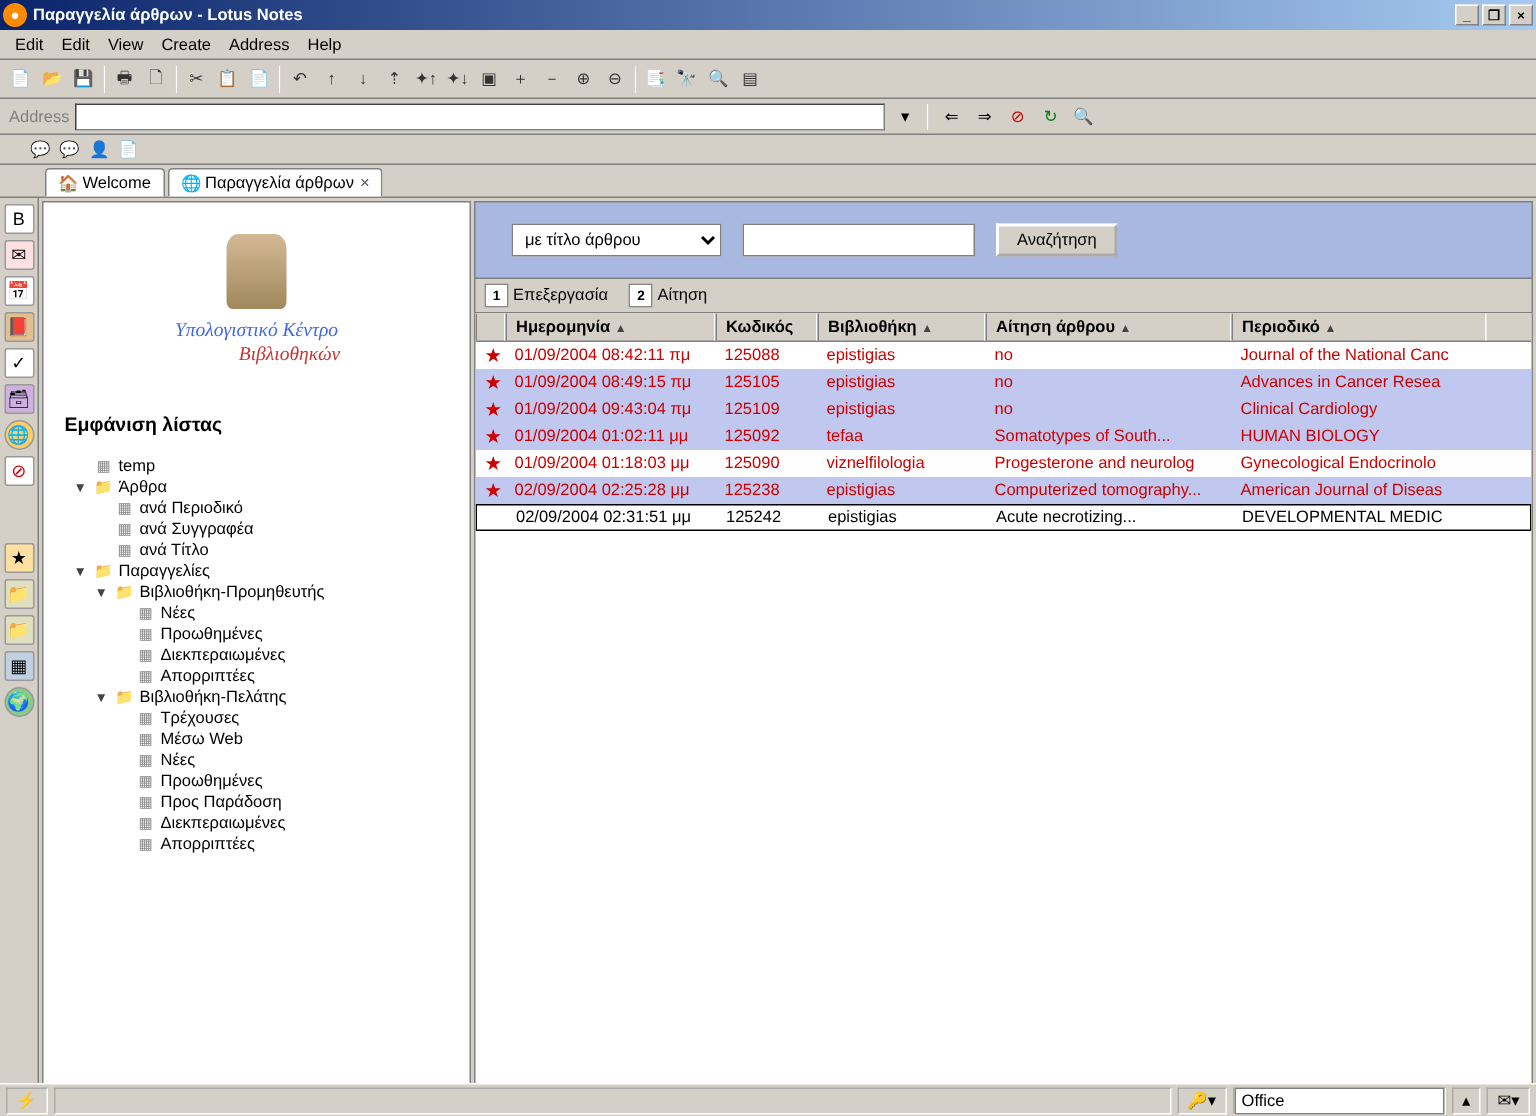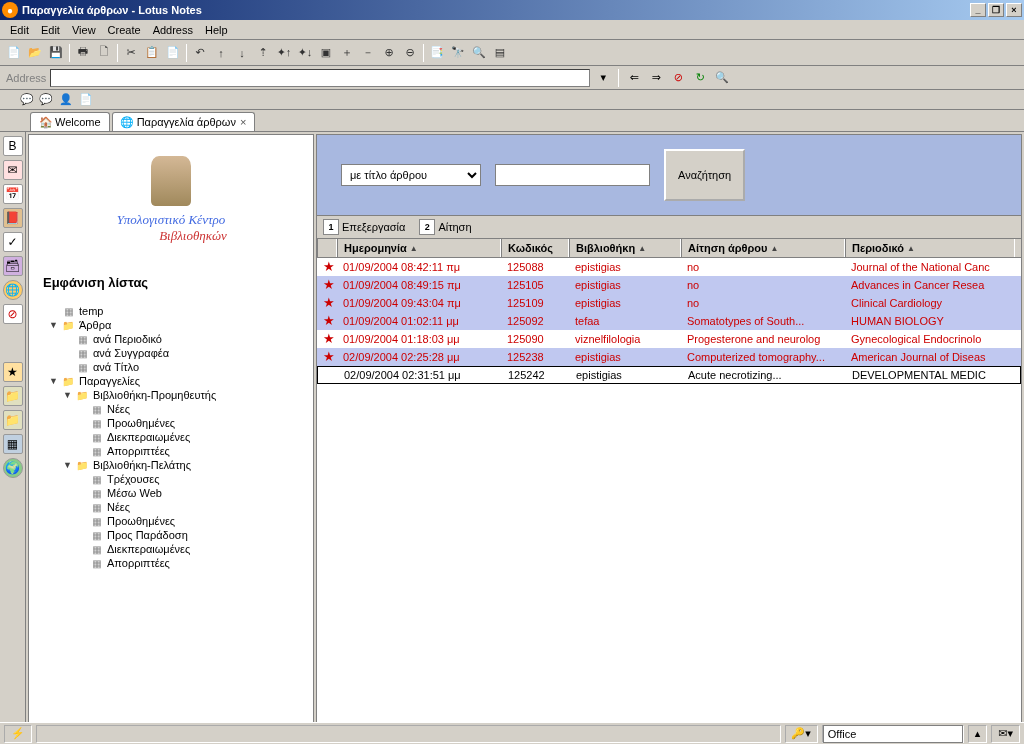--- a/index.html
+++ b/index.html
@@ -48,34 +48,34 @@
 .indent2 { padding-left: 28px; }
 .indent3 { padding-left: 42px; }
 .twisty { width: 10px; font-size: 9px; color: #444; }
 .node-icon { width: 14px; height: 12px; display: inline-flex; align-items: center; justify-content: center; font-size: 10px; }
 .folder-icon { color: #e6b800; }
 .doc-icon { color: #888; }
 
 .main { flex: 1; display: flex; flex-direction: column; margin: 2px 2px 2px 0; }
 .search-panel { background: #a8b8e0; padding: 14px 24px; border: 1px solid #808080; }
 .search-title { font-weight: bold; font-size: 13px; margin-bottom: 18px; color: #222; }
-.search-row { display: flex; gap: 14px; align-items: center; }
+.search-row { display: flex; gap: 14px; }
 .search-select { width: 140px; height: 22px; background: #fff; border: 1px solid #808080; font-size: 11px; padding: 2px 4px; }
 .search-input { width: 155px; height: 22px; background: #fff; border: 1px solid #808080; }
-.search-btn { padding: 18px 12px; background: #d4d0c8; border: 2px outset #fff; font-size: 11px; }
+.search-btn { padding: 3px 12px; background: #d4d0c8; border: 2px outset #fff; font-size: 11px; }
 
 .action-strip { background: #d4d0c8; border: 1px solid #808080; border-top: none; display: flex; align-items: center; padding: 3px 6px; gap: 14px; }
 .action-item { display: flex; align-items: center; gap: 3px; font-size: 11px; }
 .action-icon { width: 16px; height: 16px; background: #fff; border: 1px solid #888; display: inline-flex; align-items: center; justify-content: center; font-size: 9px; font-weight: bold; }
 
 .grid { flex: 1; background: #fff; border: 1px solid #808080; border-top: none; overflow: hidden; position: relative; }
 .grid-header { display: flex; background: #d4d0c8; border-bottom: 1px solid #808080; }
 .grid-header .col { padding: 3px 6px; font-weight: bold; border-right: 1px solid #fff; border-left: 1px solid #808080; font-size: 11px; display: flex; align-items: center; gap: 3px; }
 .col-star { width: 20px; }
-.col-date { width: 164px; }
+.col-date { width: 140px; }
 .col-code { width: 68px; }
 .col-lib { width: 112px; }
 .col-title { width: 164px; }
 .col-journal { width: 170px; }
 .sort-arrow { font-size: 8px; color: #444; }
 
 .grid-body { overflow-y: auto; }
 .grid-row { display: flex; border-bottom: 1px solid transparent; font-size: 11px; height: 18px; align-items: center; }
 .grid-row.red { color: #cc0000; }
 .grid-row.highlight { background: #c0c8f0; }

